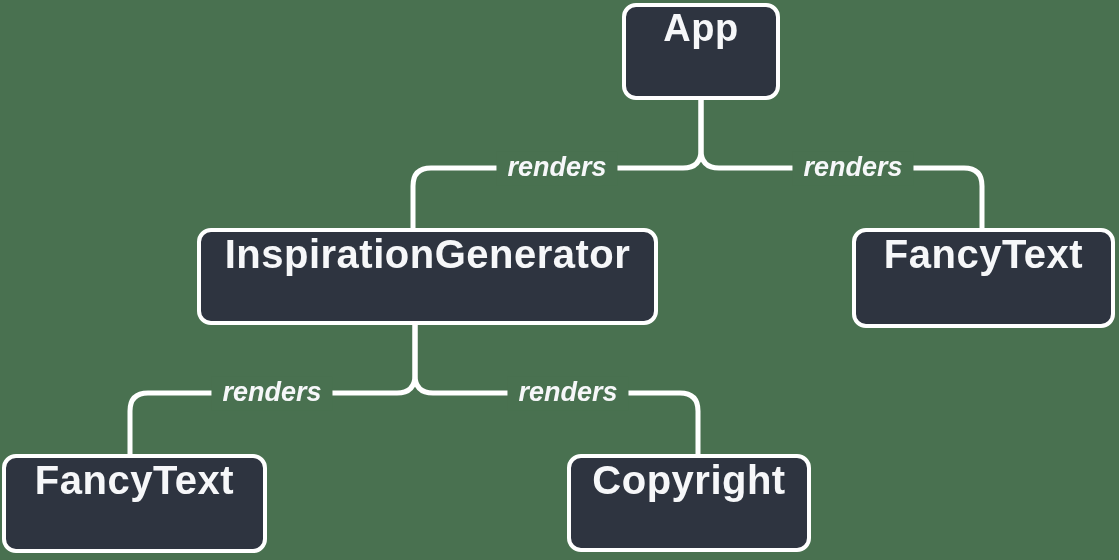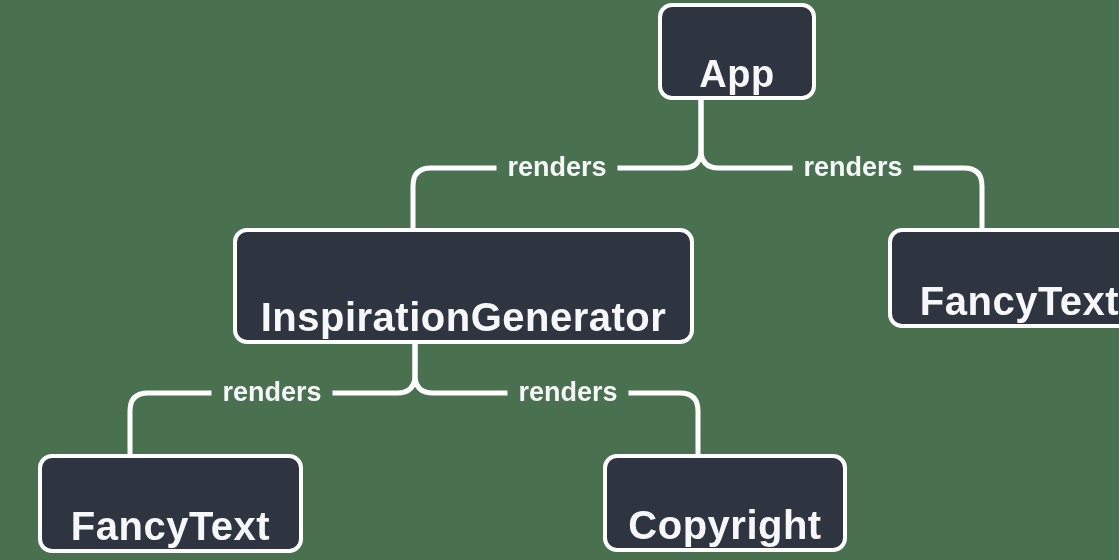--- a/index.html
+++ b/index.html
@@ -23,44 +23,44 @@
   }
   .stage svg{position:absolute;left:0;top:0;}
   .edge-path{
     fill:none;
     stroke:var(--connector);
     stroke-width:5;
   }
   .node{
     position:absolute;
     display:flex;
-    align-items:flex-end;
+    align-items:flex-start;
     justify-content:center;
     background:var(--node-fill);
     border:4px solid var(--node-border);
     border-radius:14px;
     box-sizing:border-box;
     color:var(--text);
     font-size:40px;
     font-weight:600;
     letter-spacing:0.5px;
     white-space:nowrap;
-    margin-left:36px;
   }
   .node--app{font-size:38px;}
   .edge-label{
     position:absolute;
     transform:translate(-50%,-50%);
     background:var(--background);
     color:var(--text);
     font-size:27px;
     font-weight:600;
     line-height:1.1;
     padding:2px 11px;
     white-space:nowrap;
+    font-style:italic;
   }
 </style>
 </head>
 <body>
 
 <div class="stage">
 
   <svg width="1119" height="560" viewBox="0 0 1119 560">
     <path class="edge-path" d="M701 100 V150 Q701 168 683 168 H431 Q413 168 413 186 V229"></path>
     <path class="edge-path" d="M701 100 V150 Q701 168 719 168 H964 Q982 168 982 186 V229"></path>
@@ -70,21 +70,21 @@
 
   <div class="edge-label" style="left:557px;top:168px">renders</div>
   <div class="edge-label" style="left:853px;top:168px">renders</div>
   <div class="edge-label" style="left:272px;top:393px">renders</div>
   <div class="edge-label" style="left:568px;top:393px">renders</div>
 
   <div class="node node--app" style="left:622px;top:3px;width:158px;height:97px">
     <span>App</span>
   </div>
 
-  <div class="node" style="left:197px;top:228px;width:461px;height:116px">
+  <div class="node" style="left:197px;top:228px;width:461px;height:97px">
     <span>InspirationGenerator</span>
   </div>
 
   <div class="node" style="left:852px;top:228px;width:263px;height:100px">
     <span>FancyText</span>
   </div>
 
   <div class="node" style="left:2px;top:454px;width:265px;height:99px">
     <span>FancyText</span>
   </div>

